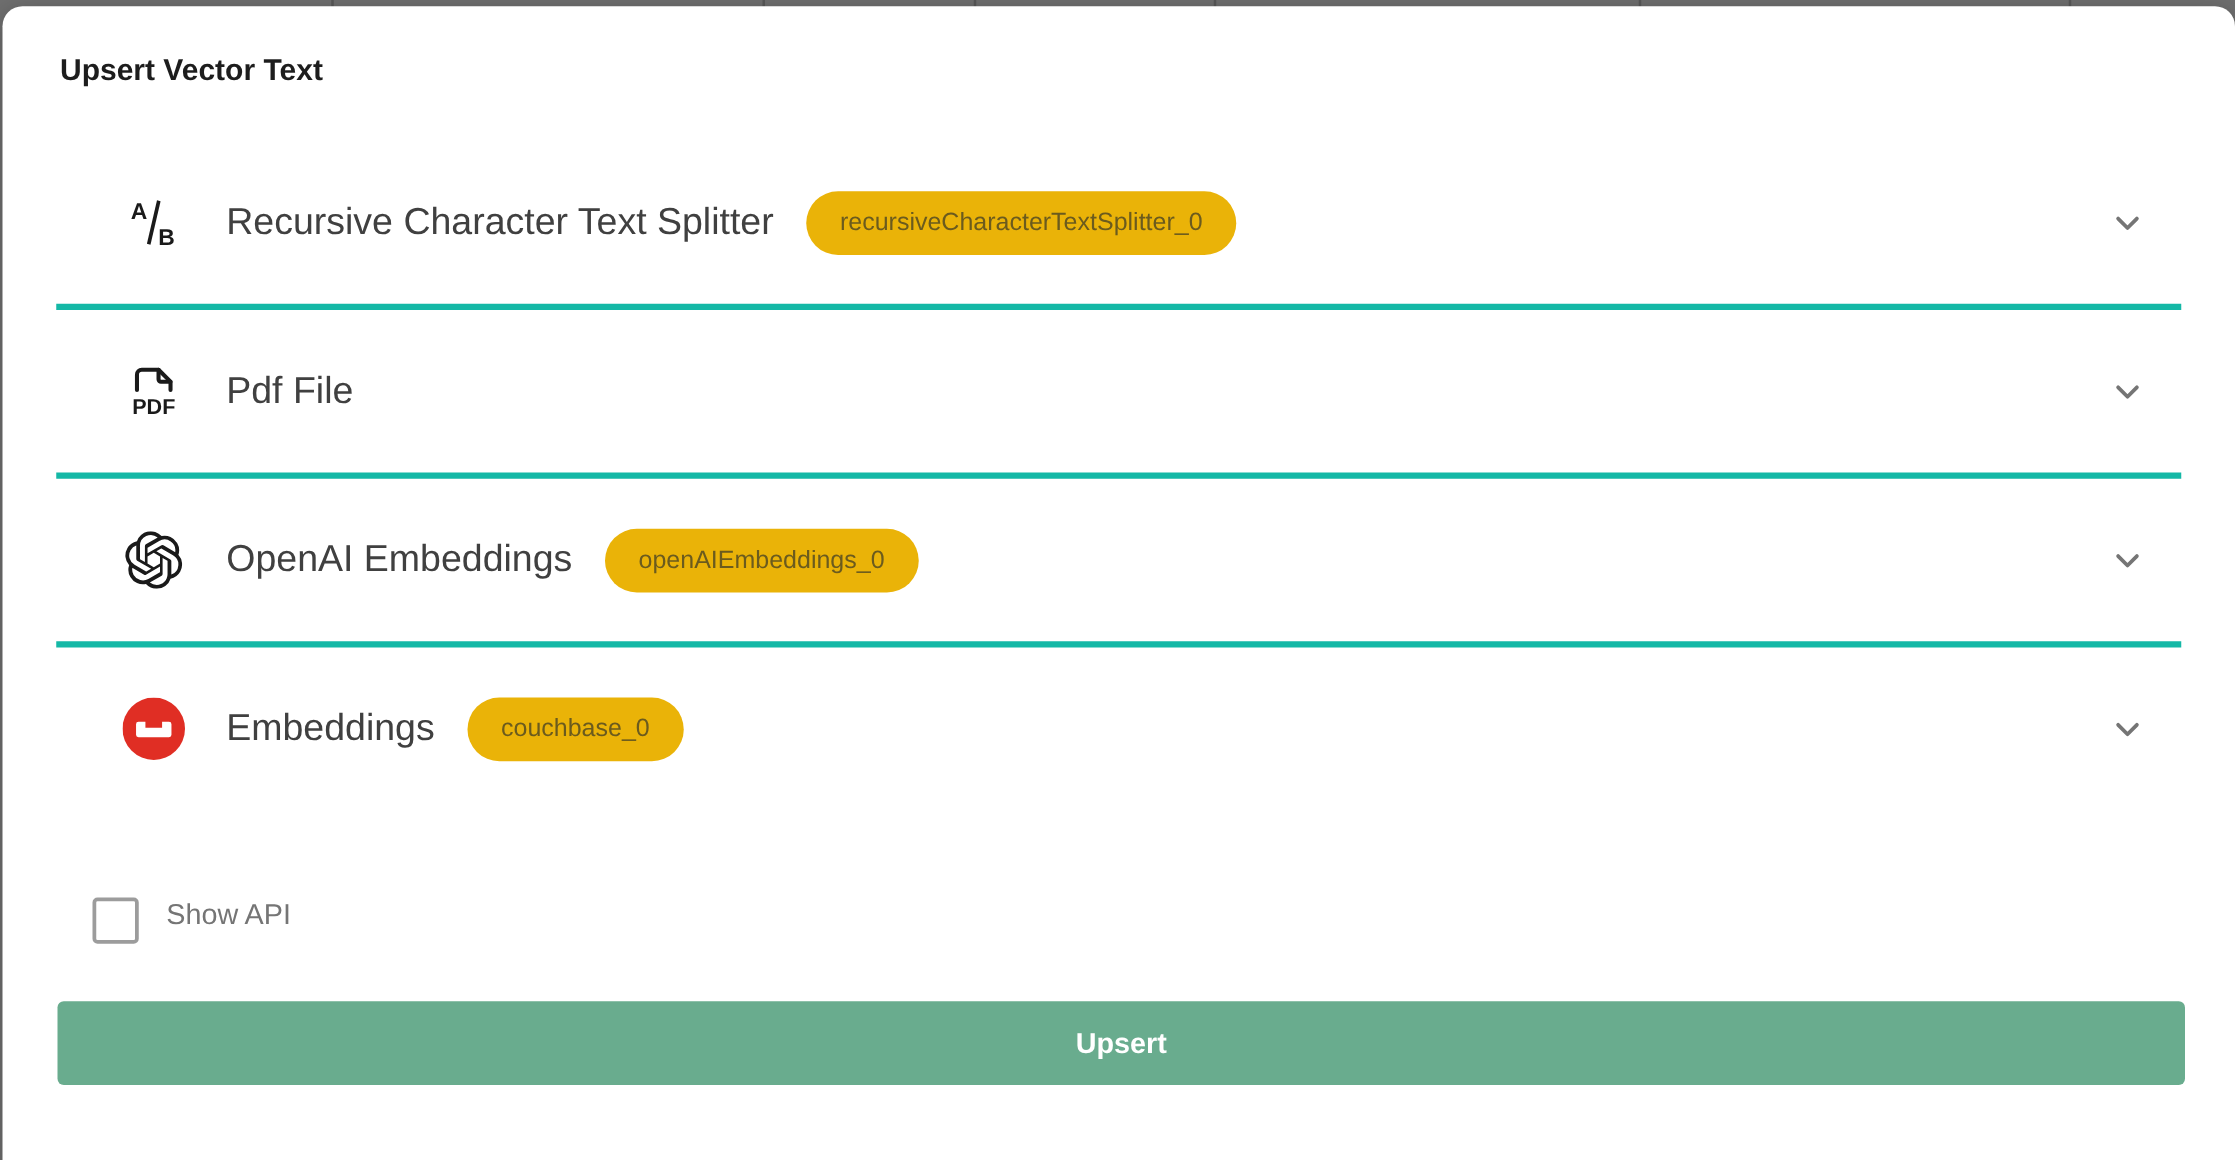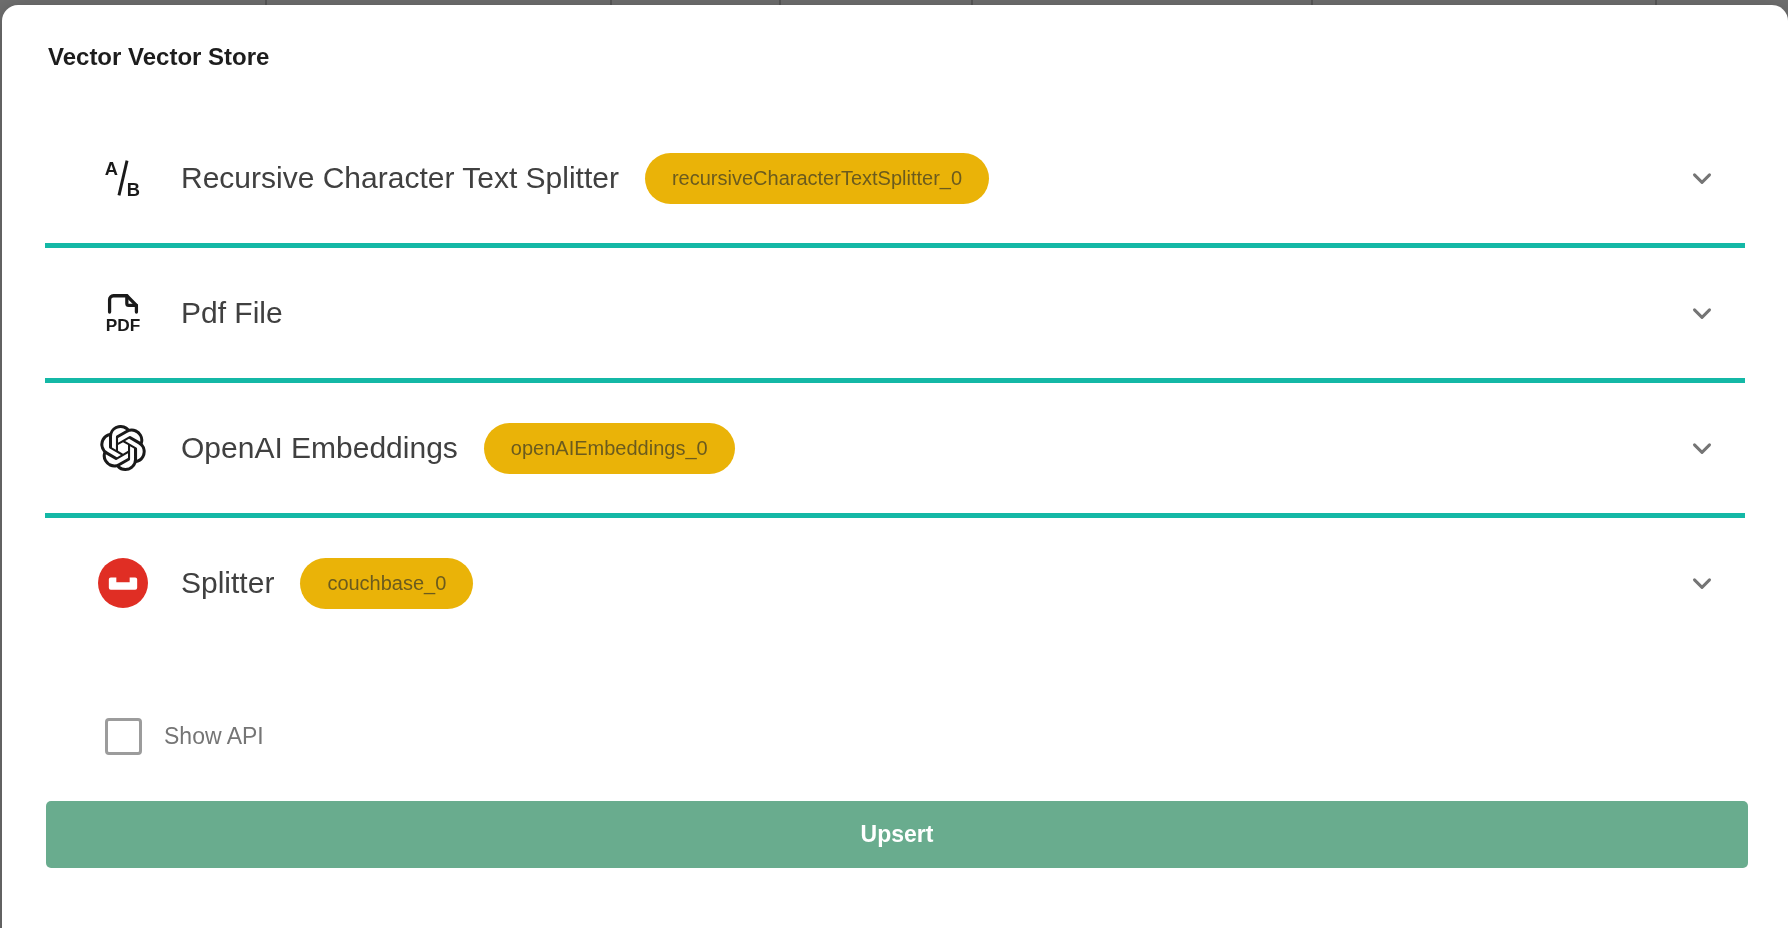--- a/index.html
+++ b/index.html
@@ -74,22 +74,22 @@
   }
   .chevron {
     margin-left: auto;
     margin-right: 28px;
     flex: 0 0 auto;
     cursor: pointer;
     display: flex;
   }
   .show-api-row {
     display: flex;
-    align-items: center;
-    margin: 70px 0 0 103px;
+    align-items: flex-start;
+    margin: 70px 0 0 72px;
   }
   .checkbox {
     width: 31px;
     height: 31px;
     border: 3px solid #9c9c9c;
     border-radius: 4px;
     background: #ffffff;
     cursor: pointer;
     flex: 0 0 auto;
   }
@@ -120,21 +120,21 @@
 
 <div class="backdrop-seam" style="left:265px"></div>
 <div class="backdrop-seam" style="left:610px"></div>
 <div class="backdrop-seam" style="left:779px"></div>
 <div class="backdrop-seam" style="left:971px"></div>
 <div class="backdrop-seam" style="left:1311px"></div>
 <div class="backdrop-seam" style="left:1655px"></div>
 
 <div class="dialog">
 
-  <div class="dialog-title">Vector Vector Store</div>
+  <div class="dialog-title">Upsert Vector Text</div>
 
   <div class="node-list">
 
     <div class="node-row">
       <div class="icon-box">
         <svg width="44" height="46" viewBox="0 0 24 24">
           <text x="2" y="10.5" font-size="10" font-weight="700" font-family="Liberation Sans, sans-serif" fill="#1a1a1a">A</text>
           <line x1="14.2" y1="2.5" x2="9.8" y2="21.5" stroke="#1a1a1a" stroke-width="1.6"></line>
           <text x="14" y="22" font-size="10" font-weight="700" font-family="Liberation Sans, sans-serif" fill="#1a1a1a">B</text>
         </svg>
@@ -179,21 +179,21 @@
       </span>
     </div>
 
     <div class="node-row">
       <div class="icon-box">
         <svg width="50" height="50" viewBox="0 0 24 24">
           <circle cx="12" cy="12" r="12" fill="#E02E24"></circle>
           <path fill="#ffffff" d="M6.15 9.3 h2.65 v2.35 h6.4 V9.3 h2.65 a0.95 0.95 0 0 1 0.95 0.95 v4.05 a0.95 0.95 0 0 1 -0.95 0.95 H6.15 a0.95 0.95 0 0 1 -0.95 -0.95 v-4.05 a0.95 0.95 0 0 1 0.95 -0.95 z"></path>
         </svg>
       </div>
-      <span class="node-label">Splitter</span>
+      <span class="node-label">Embeddings</span>
       <span class="node-badge">couchbase_0</span>
       <span class="chevron">
         <svg width="30" height="30" viewBox="0 0 24 24" fill="none" stroke="#757575" stroke-width="2.4" stroke-linecap="round" stroke-linejoin="round">
           <polyline points="6,9.5 12,15.5 18,9.5"></polyline>
         </svg>
       </span>
     </div>
 
   </div>
 

